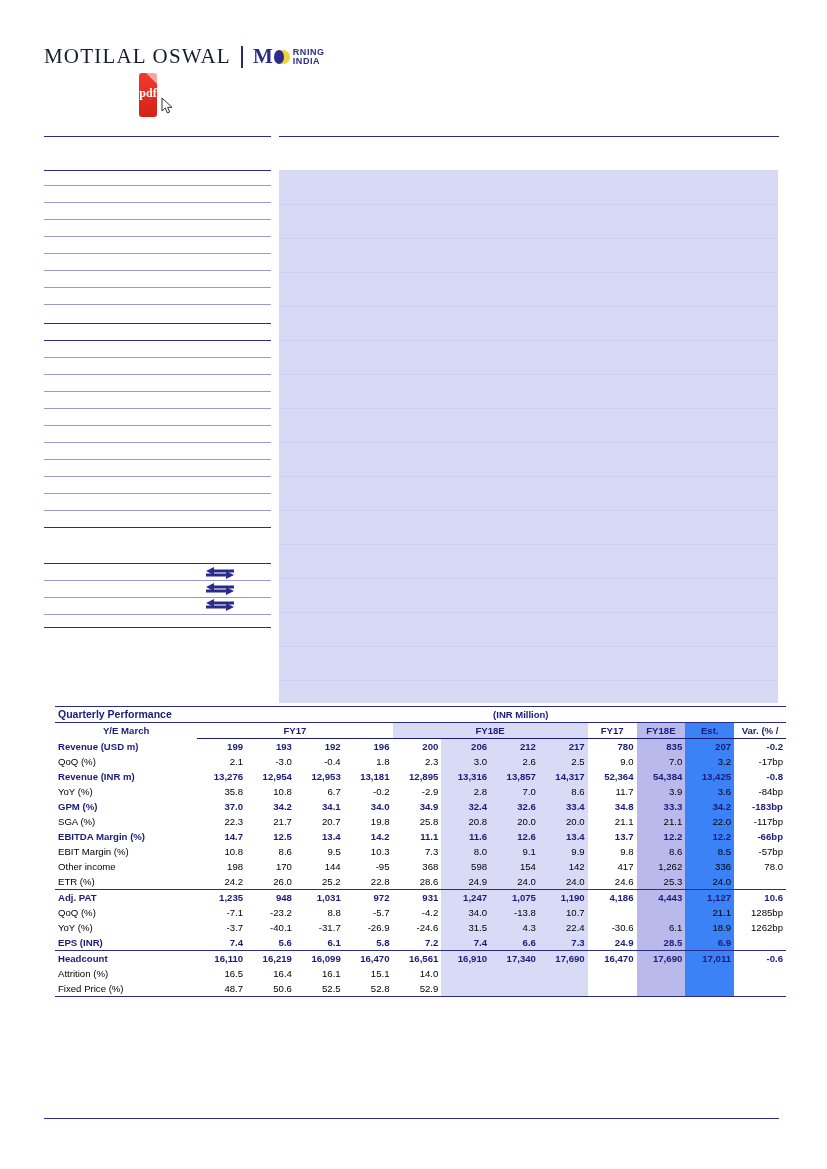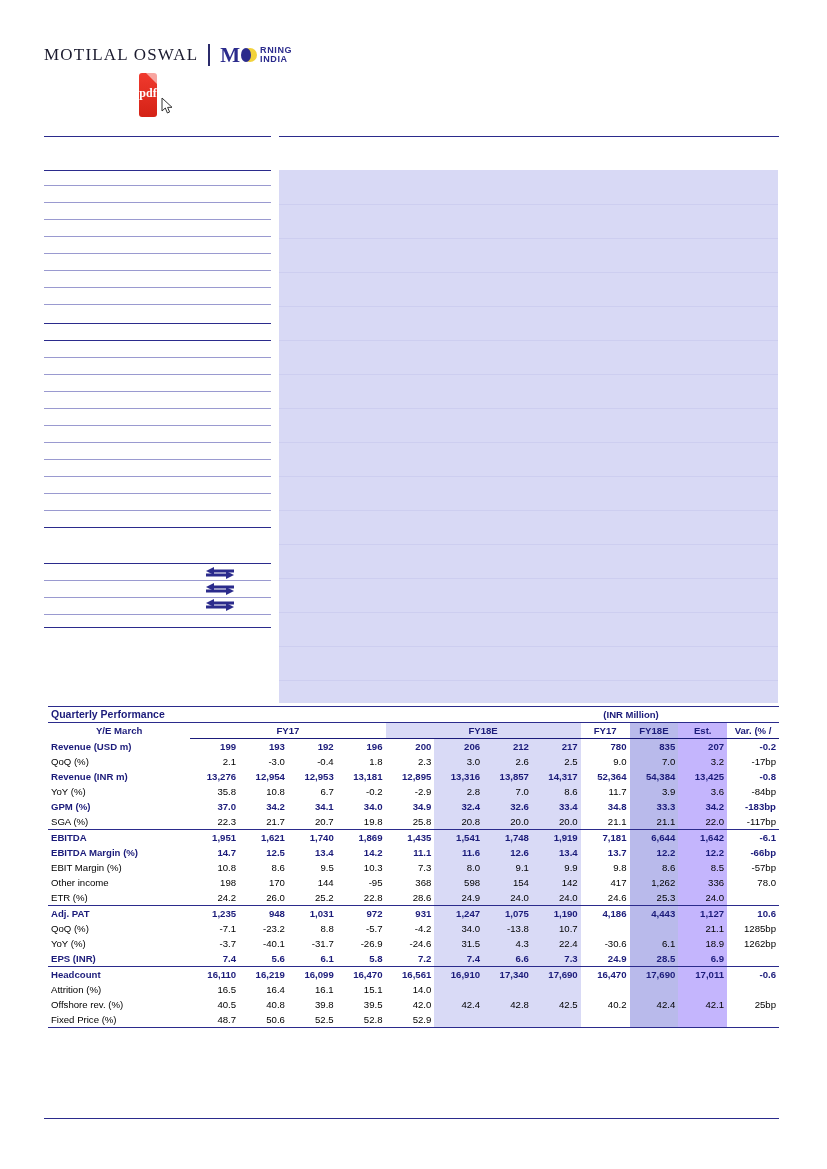--- a/index.html
+++ b/index.html
@@ -20,21 +20,21 @@
   .logo-row {
     position: absolute;
     left: 44px;
     top: 44px;
     display: flex;
     align-items: center;
     gap: 10px;
   }
   .logo-motilal {
     font-family: "Liberation Serif", serif;
-    font-size: 17px;
+    font-size: 21px;
     letter-spacing: 1.2px;
     color: #1a1a2e;
   }
   .logo-divider {
     width: 2px;
     height: 22px;
     background: #2b2b6b;
   }
   .logo-morning {
     display: flex;
@@ -157,50 +157,51 @@
     position: absolute;
     left: 48px;
     top: 706px;
     width: 731px;
   }
   table.qp {
     border-collapse: collapse;
     width: 731px;
     font-size: 9.6px;
     color: #000000;
+    margin-left: 7px;
   }
   table.qp td, table.qp th {
     padding: 0 3px;
     height: 15px;
     line-height: 15px;
     white-space: nowrap;
   }
   .t-title {
     font-weight: bold;
     color: #1b1b7a;
     font-size: 10.5px;
     text-align: left;
   }
   .t-unit {
     font-weight: bold;
     color: #1b1b7a;
     font-size: 9.5px;
-    text-align: center;
+    text-align: left;
   }
   .row-title td { border-bottom: 1px solid #2b2b8c; border-top: 1px solid #2b2b8c; }
   .head-blue td {
     color: #1b1b7a;
     font-weight: bold;
     text-align: center;
   }
   .label-col { text-align: left; width: 134px; }
   .num { text-align: right; }
   .blue-txt { color: #1b1b7a; font-weight: bold; }
   .blueband { background: #d9daf6; }
-  .grayband { background: #c4b5fd; }
+  .grayband { background: #3b82f6; }
   .darkband { background: #b9baeb; }
   .rule-top td { border-top: 1px solid #2b2b8c; }
   .rule-bot td { border-bottom: 1px solid #2b2b8c; }
 
   .fy-underline {
     border-bottom: 1px solid #1b1b7a;
   }
 
   
   .bottom-rule {
@@ -427,35 +428,20 @@
           <td class="num ">19.8</td>
           <td class="num ">25.8</td>
           <td class="num blueband">20.8</td>
           <td class="num blueband">20.0</td>
           <td class="num blueband">20.0</td>
           <td class="num ">21.1</td>
           <td class="num darkband">21.1</td>
           <td class="num grayband">22.0</td>
           <td class="num ">-117bp</td>
         </tr>
-        <tr class="rule-top">
-          <td class="label-col blue-txt">EBITDA</td>
-          <td class="num  blue-txt">1,951</td>
-          <td class="num  blue-txt">1,621</td>
-          <td class="num  blue-txt">1,740</td>
-          <td class="num  blue-txt">1,869</td>
-          <td class="num  blue-txt">1,435</td>
-          <td class="num blueband blue-txt">1,541</td>
-          <td class="num blueband blue-txt">1,748</td>
-          <td class="num blueband blue-txt">1,919</td>
-          <td class="num  blue-txt">7,181</td>
-          <td class="num darkband blue-txt">6,644</td>
-          <td class="num grayband blue-txt">1,642</td>
-          <td class="num  blue-txt">-6.1</td>
-        </tr>
         <tr>
           <td class="label-col blue-txt">EBITDA Margin (%)</td>
           <td class="num  blue-txt">14.7</td>
           <td class="num  blue-txt">12.5</td>
           <td class="num  blue-txt">13.4</td>
           <td class="num  blue-txt">14.2</td>
           <td class="num  blue-txt">11.1</td>
           <td class="num blueband blue-txt">11.6</td>
           <td class="num blueband blue-txt">12.6</td>
           <td class="num blueband blue-txt">13.4</td>
@@ -592,35 +578,20 @@
           <td class="num ">15.1</td>
           <td class="num ">14.0</td>
           <td class="num blueband"></td>
           <td class="num blueband"></td>
           <td class="num blueband"></td>
           <td class="num "></td>
           <td class="num darkband"></td>
           <td class="num grayband"></td>
           <td class="num "></td>
         </tr>
-        <tr>
-          <td class="label-col">Offshore rev. (%)</td>
-          <td class="num ">40.5</td>
-          <td class="num ">40.8</td>
-          <td class="num ">39.8</td>
-          <td class="num ">39.5</td>
-          <td class="num ">42.0</td>
-          <td class="num blueband">42.4</td>
-          <td class="num blueband">42.8</td>
-          <td class="num blueband">42.5</td>
-          <td class="num ">40.2</td>
-          <td class="num darkband">42.4</td>
-          <td class="num grayband">42.1</td>
-          <td class="num ">25bp</td>
-        </tr>
         <tr class="rule-bot">
           <td class="label-col">Fixed Price (%)</td>
           <td class="num ">48.7</td>
           <td class="num ">50.6</td>
           <td class="num ">52.5</td>
           <td class="num ">52.8</td>
           <td class="num ">52.9</td>
           <td class="num blueband"></td>
           <td class="num blueband"></td>
           <td class="num blueband"></td>

